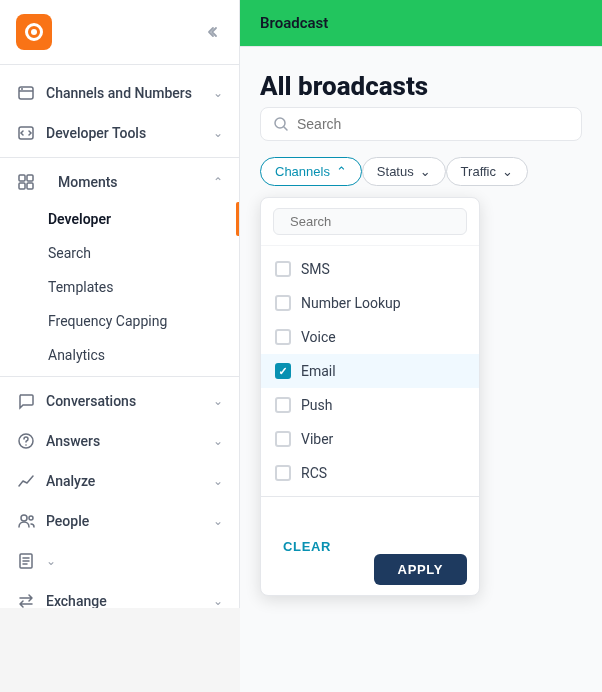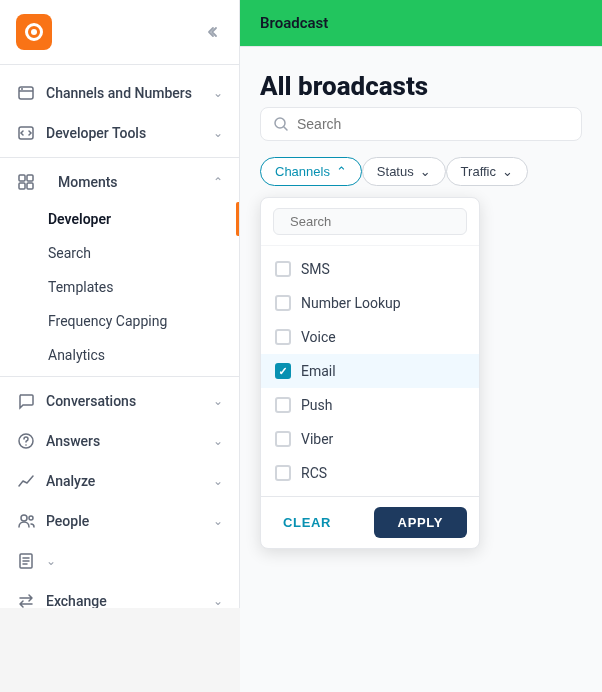--- a/index.html
+++ b/index.html
@@ -317,20 +317,21 @@
     .btn-apply {
       background: #1e3a5f;
       color: #fff;
       border: none;
       border-radius: 6px;
       padding: 8px 24px;
       font-size: 13px;
       font-weight: 600;
       cursor: pointer;
       letter-spacing: 0.05em;
+      margin-top: 47px;
     }
 
     .people-count {
       position: absolute;
       bottom: 20px;
       left: 0;
       font-size: 15px;
       font-weight: 600;
       color: #111827;
     }

